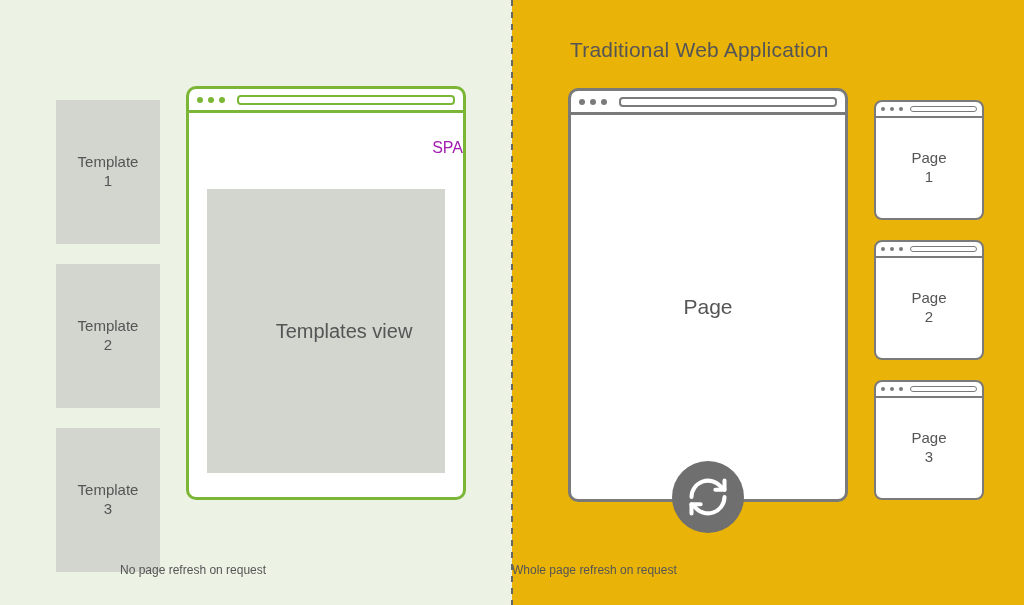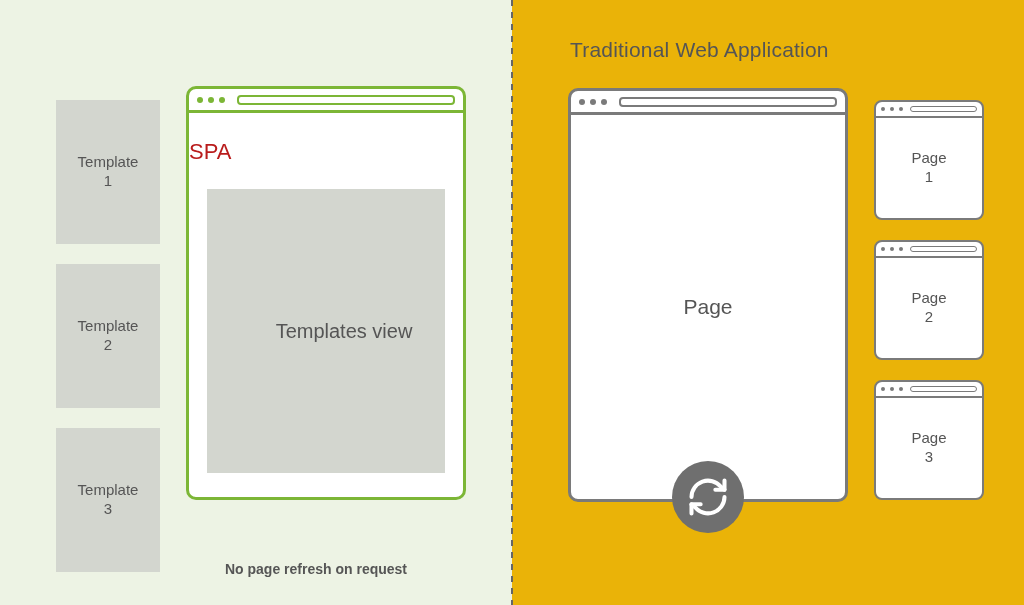--- a/index.html
+++ b/index.html
@@ -34,24 +34,22 @@
     top: 38px;
     left: 58px;
     font-size: 21px;
     font-weight: 400;
     color: #555;
     letter-spacing: 0.2px;
   }
   .caption {
     position: absolute;
     bottom: 28px;
-    font-size: 14px;
-    color: #555;
-    text-align: center;
-    font-weight: bold;
+    font-size: 12px;
+    color: #555;
   }
   .caption-left { left: 0; width: 512px; padding-left: 120px;}
   .caption-right { left: 0; width: 512px; }
 
   
   .divider {
     position: absolute;
     left: 511px;
     top: 0;
     width: 2px;
@@ -121,23 +119,23 @@
   .browser-green .addr { border-color: #7cb636; }
   .browser-gray  .addr { border-color: #7a7a7a; }
 
   .spa-browser {
     left: 186px;
     top: 86px;
     width: 280px;
     height: 414px;
   }
   .spa-title {
-    text-align: left;
-    font-size: 22px;
-    color: #b91c1c;
+    text-align: right;
+    font-size: 16px;
+    color: #a21caf;
     margin-top: 26px;
   }
   .tpl-view {
     position: absolute;
     left: 18px;
     right: 18px;
     top: 100px;
     bottom: 24px;
     background: #d3d6cf;
     display: flex;
@@ -290,16 +288,17 @@
               <span class="dot"></span>
               <span class="dot"></span>
               <span class="dot"></span>
             </div>
           <div class="addr"></div>
         </div>
         <div class="mini-label">Page<br>3</div>
       </div>
     </div>
 
+    <div class="caption caption-right">Whole page refresh on request</div>
   </div>
 
   <div class="divider"></div>
 </div>
 
 </body></html>

